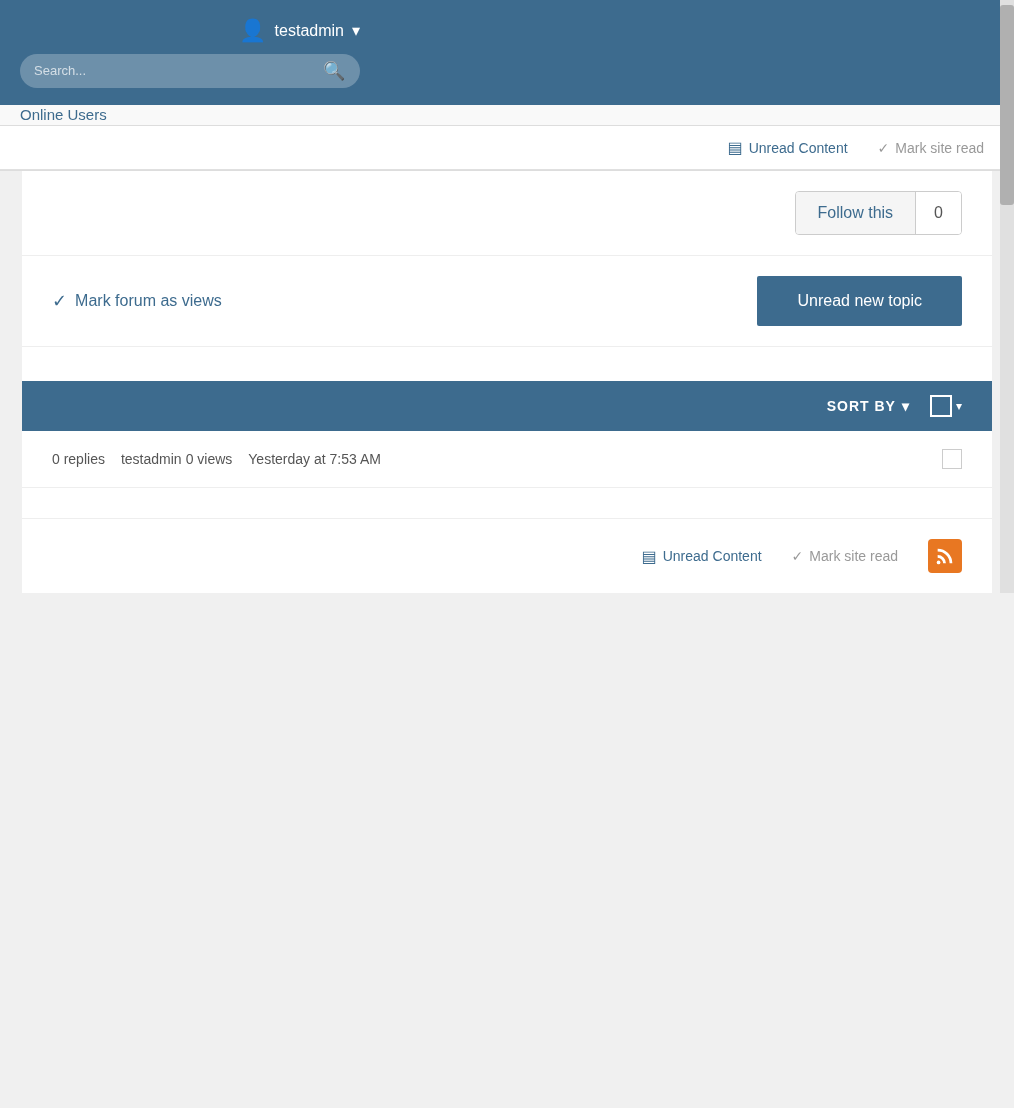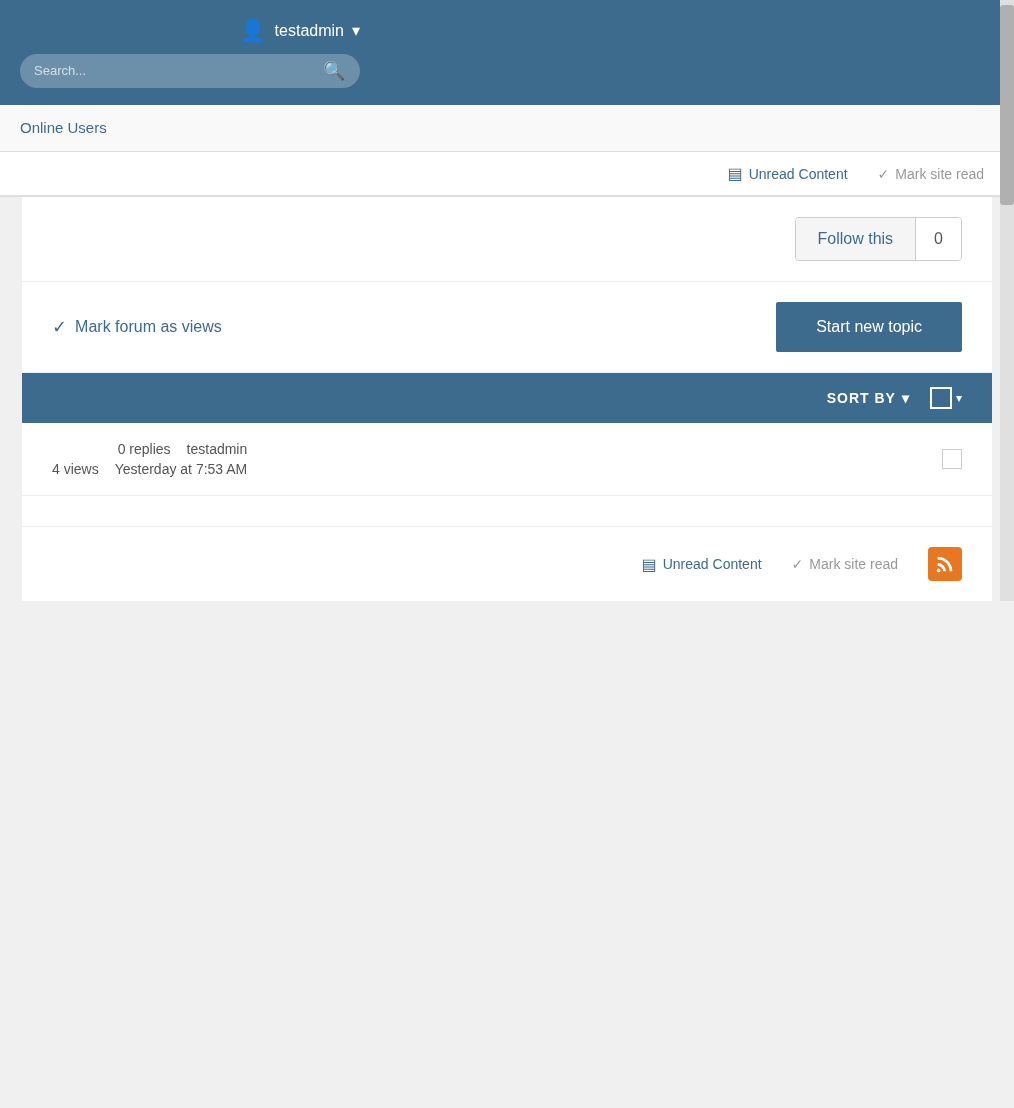--- a/index.html
+++ b/index.html
@@ -89,21 +89,21 @@
       border: none;
       color: rgba(255,255,255,0.8);
       font-size: 18px;
       cursor: pointer;
     }
 
     
     .online-users-bar {
       background: #f9f9f9;
       border-bottom: 1px solid #ddd;
-      padding: 14px 20px;
+      padding: 1px 20px;
     }
     .online-users-bar a {
       color: #3d6b8e;
       text-decoration: none;
       font-size: 15px;
       font-weight: 500;
     }
 
     
     .toolbar-row {
@@ -207,20 +207,21 @@
     }
 
     
     .sort-bar {
       background: #3d6b8e;
       display: flex;
       align-items: center;
       justify-content: flex-end;
       padding: 14px 30px;
       gap: 20px;
+      margin-top: 34px;
     }
     .sort-by-btn {
       background: none;
       border: none;
       color: white;
       font-size: 14px;
       font-weight: 700;
       letter-spacing: 1px;
       cursor: pointer;
       display: flex;
@@ -251,21 +252,20 @@
     .topic-row {
       display: flex;
       align-items: center;
       justify-content: space-between;
       padding: 18px 30px;
       border-bottom: 1px solid #eee;
       background: white;
     }
     .topic-meta {
       display: flex;
-      flex-direction: column;
       gap: 4px;
       align-items: flex-end;
     }
     .topic-stats {
       display: flex;
       gap: 16px;
       font-size: 14px;
       color: #555;
     }
     .topic-checkbox {
@@ -370,42 +370,42 @@
         <button class="follow-btn">Follow this</button>
         <div class="follow-count">0</div>
       </div>
     </div>
 
     <div class="actions-row">
       <div class="mark-forum-read">
         <span class="check">✓</span>
         <span>Mark forum as views</span>
       </div>
-      <button class="start-new-topic-btn">Start new topic</button>
+      <button class="start-new-topic-btn">Unread new topic</button>
     </div>
 
     <div class="sort-bar">
       <button class="sort-by-btn">
         <span>SORT BY</span>
         <span>▾</span>
       </button>
       <div class="sort-checkbox-group">
         <div class="checkbox-icon"></div>
         <span class="dropdown-arrow">▾</span>
       </div>
     </div>
 
     <div class="topic-row">
       <div class="topic-meta">
         <div class="topic-stats">
           <span>0 replies</span>
           <span>testadmin</span>
         </div>
         <div class="topic-stats">
-          <span>4 views</span>
+          <span>0 views</span>
           <span>Yesterday at 7:53 AM</span>
         </div>
       </div>
       <div class="topic-checkbox"></div>
     </div>
 
     <div style="height: 20px; background: white;"></div>
 
     <div class="bottom-toolbar">
       <a href="#" class="toolbar-item">

